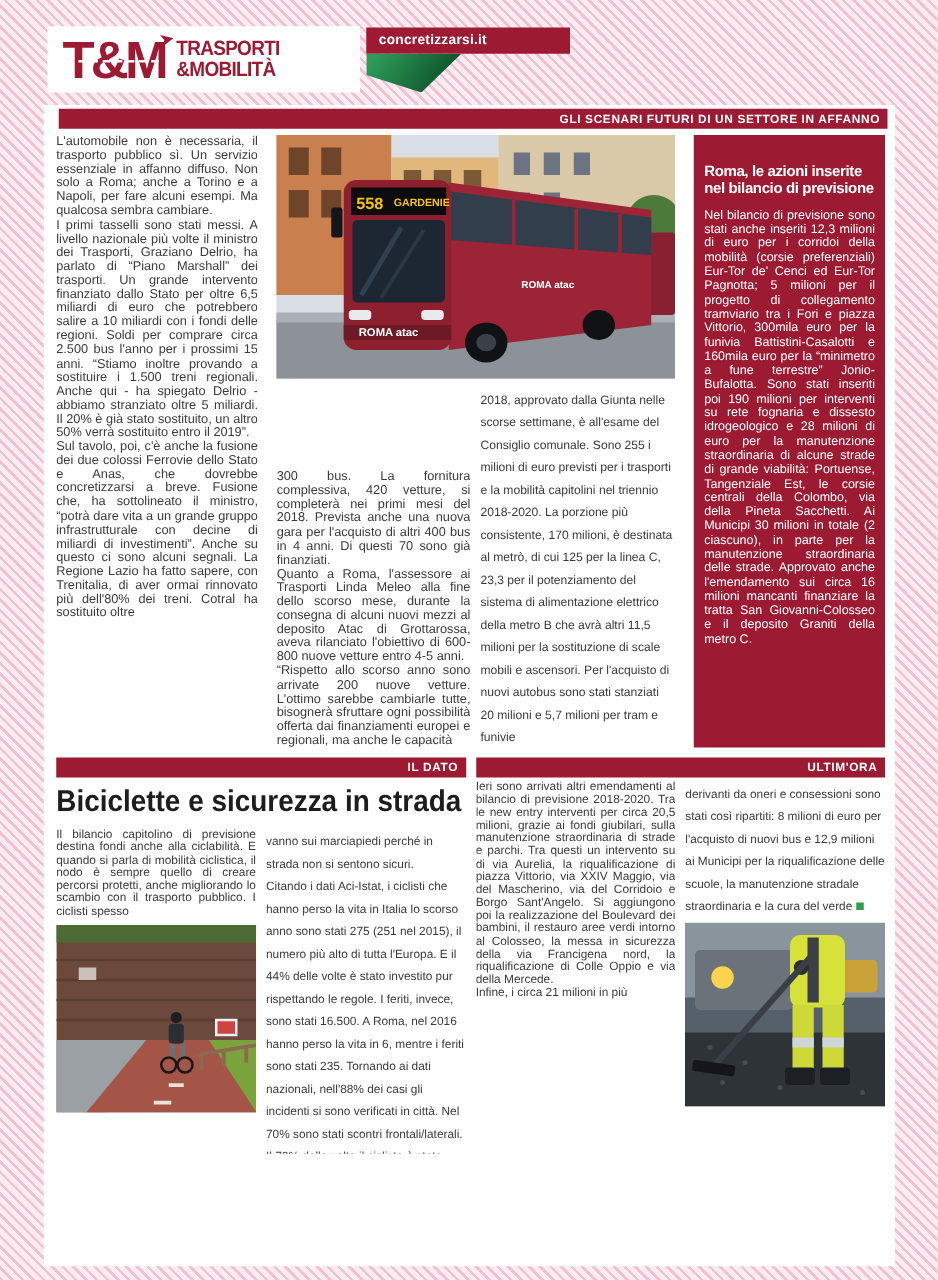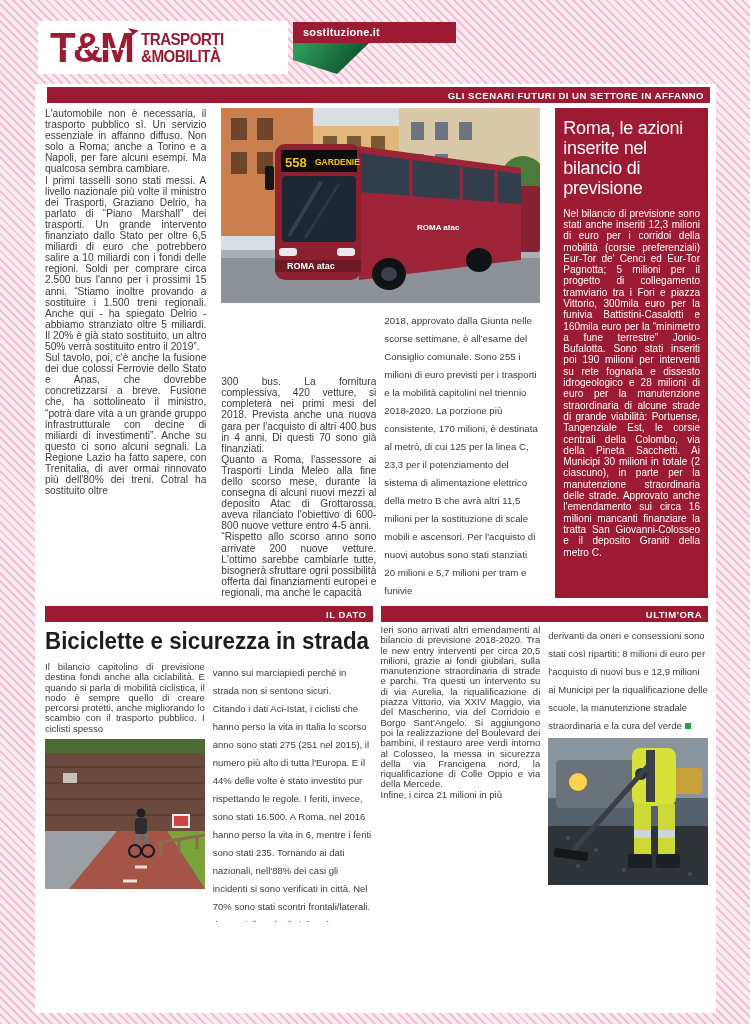--- a/index.html
+++ b/index.html
@@ -40,21 +40,21 @@
   .mid{width:319px;display:flex;flex-direction:column;}
   .mid-cols{display:flex;gap:8px;margin-top:5px;height:288px;overflow:hidden;align-items:flex-end;}
   .mid-col{width:155px;overflow:hidden;}
   .ptext{font-size:10.2px;line-height:11.1px;color:#3a3a3a;text-align:justify;white-space:pre-line;}
   .mid-col .ptext{font-size:9.7px;line-height:10.5px;}
   .sq{display:inline-block;width:6px;height:6px;margin:0 2px 0 3px;}
   .sq-green{background:#2f9e4f;}
 
   
   .side-box{width:160px;background:#9c1b33;color:#fff;padding:10px 8px 8px 8px;height:100%;overflow:hidden;}
-  .side-title{font-size:18px;font-weight:normal;line-height:1.12;letter-spacing:-0.3px;margin-bottom:9px;}
+  .side-title{font-size:12px;font-weight:bold;line-height:1.12;letter-spacing:-0.3px;margin-bottom:9px;margin-top:13px;}
   .side-body{font-size:10px;font-weight:normal;line-height:11.3px;text-align:justify;}
 
   
   .bottom-grid{display:flex;gap:8px;margin:8px 8px 0 10px;}
   .section{flex:1;min-width:0;}
   .sec-hl{margin-top:3px;}
   .sec-cols{display:flex;gap:8px;height:260px;overflow:hidden;margin-top:3px;}
   .sec-col{width:calc(50% - 4px);overflow:hidden;}
   .sec-col .ptext{font-size:9.5px;line-height:10.3px;}
   .photo-frame{margin-top:5px;}
@@ -69,21 +69,21 @@
     <div class="logo-mark">
       <span>T&amp;M</span>
       <span class="dash"></span>
       <span class="logo-arrow">➤</span>
     </div>
     <div class="logo-title">
       <div>TRASPORTI</div>
       <div>&amp;MOBILITÀ</div>
     </div>
   </div>
-  <div class="badge">sostituzione.it</div>
+  <div class="badge">concretizzarsi.it</div>
   <div class="badge-fold"></div>
 
   <div class="paper">
 
     <div class="kicker kicker-main">GLI SCENARI FUTURI DI UN SETTORE IN AFFANNO</div>
 
 
     <div class="main-grid">
 
       <div class="colA ptext">L'automobile non è necessaria, il trasporto pubblico sì. Un servizio essenziale in affanno diffuso. Non solo a Roma; anche a Torino e a Napoli, per fare alcuni esempi. Ma qualcosa sembra cambiare.

